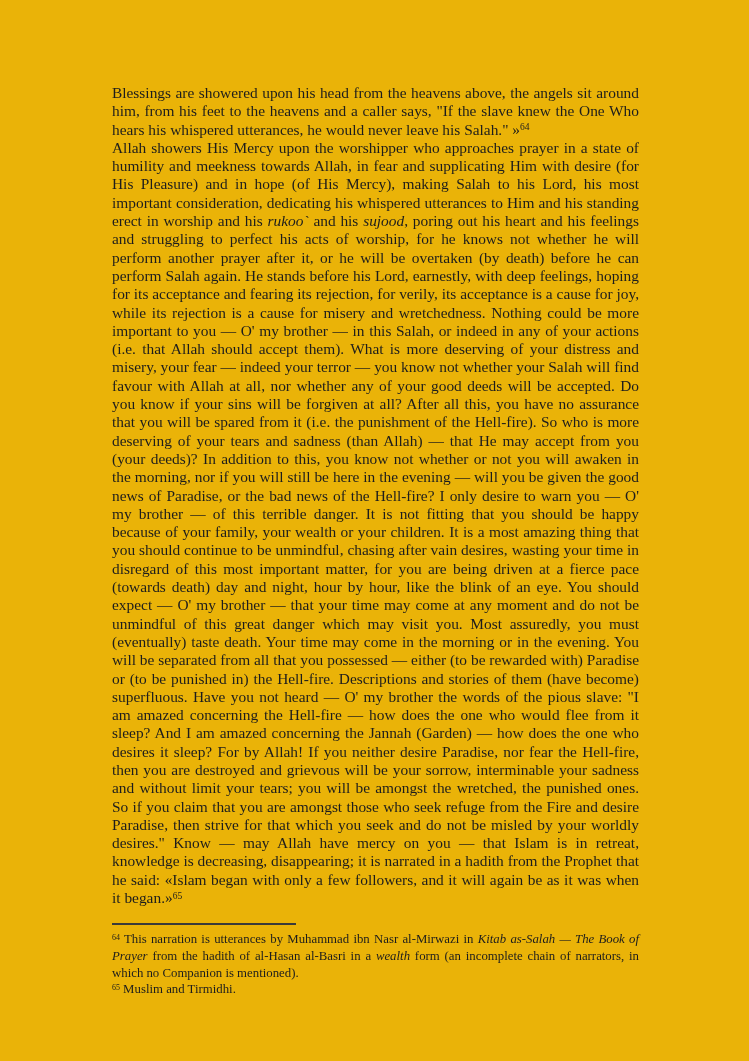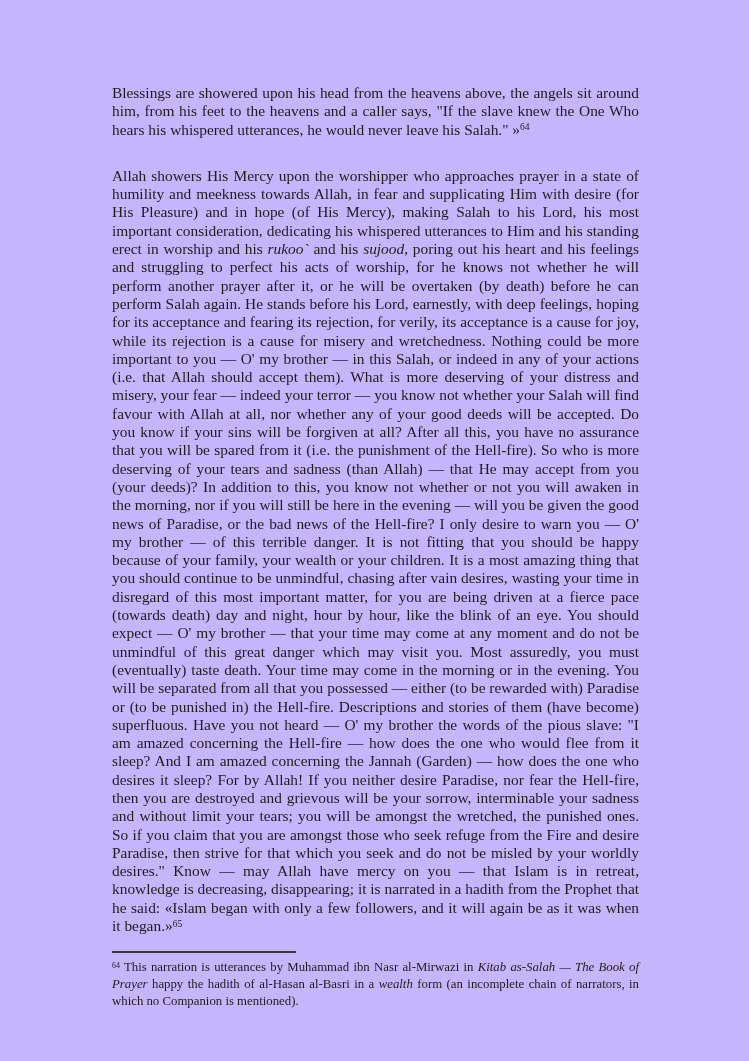--- a/index.html
+++ b/index.html
@@ -5,36 +5,36 @@
   html, body { margin: 0; padding: 0; }
   body {
     width: 749px; height: 1061px;
     background: #ffffff;
     overflow: hidden;
     font-family: "Liberation Serif", serif;
   }
   .page {
     position: relative;
     width: 749px; height: 1061px;
-    background: #c4b5fd;
+    background: #eab308;
     color: #1d1d1d;
   }
   .text-block {
     position: absolute;
     left: 112px; top: 84px;
     width: 527px;
   }
   p.para {
     margin: 0;
     font-size: 15.4px;
     line-height: 18.3px;
     text-align: justify;
     color: #1d1d1d;
   }
-  p.para + p.para { margin-top: 28px; }
+  p.para + p.para { margin-top: 0; }
   sup.fn-ref {
     font-size: 0.62em;
     line-height: 0;
     position: relative;
     top: -0.45em;
     vertical-align: baseline;
   }
   .footnote-sep {
     width: 184px;
     height: 0;
@@ -56,17 +56,18 @@
 <div class="page" style="color: rgb(29, 29, 29);">
   <div class="text-block">
 
     <p class="para"><span>Blessings are showered upon his head from the heavens above, the angels sit around him, from his feet to the heavens and a caller says, "If the slave knew the One Who hears his whispered utterances, he would never leave his Salah." »</span><sup class="fn-ref">64</sup></p>
 
     <p class="para"><span>Allah showers His Mercy upon the worshipper who approaches prayer in a state of humility and meekness towards Allah, in fear and supplicating Him with desire (for His Pleasure) and in hope (of His Mercy), making Salah to his Lord, his most important consideration, dedicating his whispered utterances to Him and his standing erect in worship and his </span><i>rukoo`</i><span> and his </span><i>sujood</i><span>, poring out his heart and his feelings and struggling to perfect his acts of worship, for he knows not whether he will perform another prayer after it, or he will be overtaken (by death) before he can perform Salah again. He stands before his Lord, earnestly, with deep feelings, hoping for its acceptance and fearing its rejection, for verily, its acceptance is a cause for joy, while its rejection is a cause for misery and wretchedness. Nothing could be more important to you — O' my brother — in this Salah, or indeed in any of your actions (i.e. that Allah should accept them). What is more deserving of your distress and misery, your fear — indeed your terror — you know not whether your Salah will find favour with Allah at all, nor whether any of your good deeds will be accepted. Do you know if your sins will be forgiven at all? After all this, you have no assurance that you will be spared from it (i.e. the punishment of the Hell-fire). So who is more deserving of your tears and sadness (than Allah) — that He may accept from you (your deeds)? In addition to this, you know not whether or not you will awaken in the morning, nor if you will still be here in the evening — will you be given the good news of Paradise, or the bad news of the Hell-fire? I only desire to warn you — O' my brother — of this terrible danger. It is not fitting that you should be happy because of your family, your wealth or your children. It is a most amazing thing that you should continue to be unmindful, chasing after vain desires, wasting your time in disregard of this most important matter, for you are being driven at a fierce pace (towards death) day and night, hour by hour, like the blink of an eye. You should expect — O' my brother — that your time may come at any moment and do not be unmindful of this great danger which may visit you. Most assuredly, you must (eventually) taste death. Your time may come in the morning or in the evening. You will be separated from all that you possessed — either (to be rewarded with) Paradise or (to be punished in) the Hell-fire. Descriptions and stories of them (have become) superfluous. Have you not heard — O' my brother the words of the pious slave: "I am amazed concerning the Hell-fire — how does the one who would flee from it sleep? And I am amazed concerning the Jannah (Garden) — how does the one who desires it sleep? For by Allah! If you neither desire Paradise, nor fear the Hell-fire, then you are destroyed and grievous will be your sorrow, interminable your sadness and without limit your tears; you will be amongst the wretched, the punished ones. So if you claim that you are amongst those who seek refuge from the Fire and desire Paradise, then strive for that which you seek and do not be misled by your worldly desires." Know — may Allah have mercy on you — that Islam is in retreat, knowledge is decreasing, disappearing; it is narrated in a hadith from the Prophet that he said: «Islam began with only a few followers, and it will again be as it was when it began.»</span><sup class="fn-ref">65</sup></p>
 
     <div class="footnote-sep" style="border-top-color: rgb(58, 58, 58);"></div>
 
     <div>
-      <p class="footnote"><sup class="fn-ref">64</sup><span> This narration is utterances by Muhammad ibn Nasr al-Mirwazi in </span><i>Kitab as-Salah — The Book of Prayer</i><span> happy the hadith of al-Hasan al-Basri in a </span><i>wealth</i><span> form (an incomplete chain of narrators, in which no Companion is mentioned).</span></p>
+      <p class="footnote"><sup class="fn-ref">64</sup><span> This narration is utterances by Muhammad ibn Nasr al-Mirwazi in </span><i>Kitab as-Salah — The Book of Prayer</i><span> from the hadith of al-Hasan al-Basri in a </span><i>wealth</i><span> form (an incomplete chain of narrators, in which no Companion is mentioned).</span></p>
+      <p class="footnote"><sup class="fn-ref">65</sup><span> Muslim and Tirmidhi.</span></p>
     </div>
 
   </div>
 </div>
 
 </body></html>

